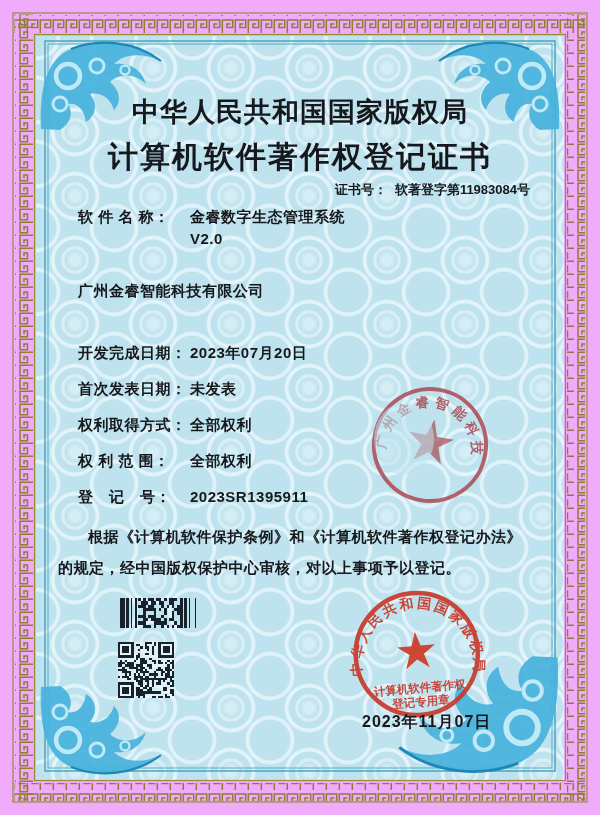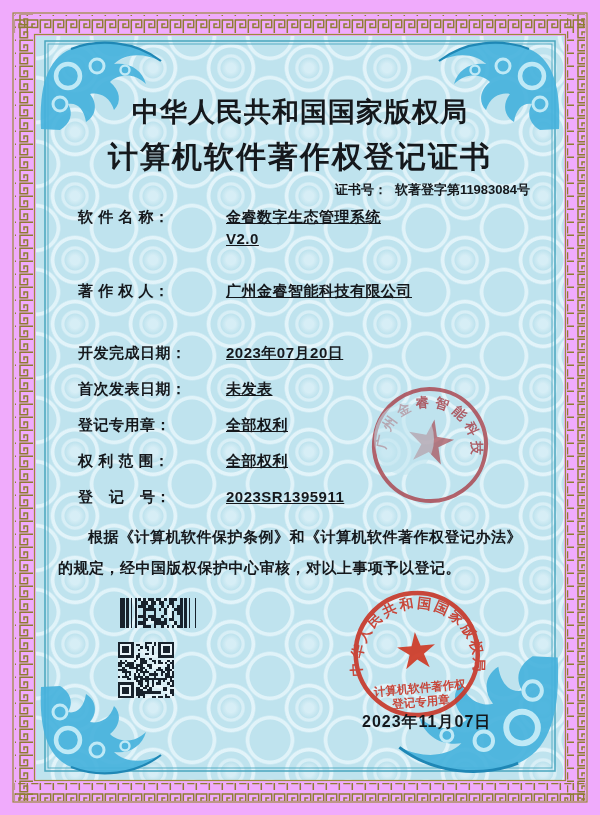--- a/index.html
+++ b/index.html
@@ -14,23 +14,23 @@
       radial-gradient(circle, rgba(238,249,253,0) 20px, rgba(238,249,253,.7) 21px, rgba(238,249,253,.7) 23.5px, rgba(238,249,253,0) 25px);
     background-size:78px 64px,78px 64px,78px 64px;
     background-position:0 0,0 0,39px 32px;}
   svg.decor{position:absolute;left:0;top:0;pointer-events:none;}
   .t-authority{position:absolute;left:0;top:94px;width:600px;text-align:center;
     font-family:"Liberation Serif","DejaVu Serif",serif;font-size:27px;font-weight:700;letter-spacing:1px;}
   .t-title{position:absolute;left:0;top:137px;width:600px;text-align:center;
     font-family:"Liberation Serif","DejaVu Serif",serif;font-size:30px;font-weight:700;letter-spacing:2px;}
   .certno{position:absolute;top:181px;right:70px;font-size:13px;font-weight:700;}
   .certno .lbl{margin-right:8px;}
-  .row{position:absolute;left:78px;display:flex;font-size:15px;font-weight:700;line-height:22px;gap:36px;}
+  .row{position:absolute;left:78px;display:flex;font-size:15px;font-weight:700;line-height:22px;}
   .row .lbl{width:112px;flex:0 0 112px;white-space:pre;letter-spacing:.5px;}
-  .row .val{letter-spacing:.5px;text-decoration:underline;}
+  .row .val{letter-spacing:.5px;}
   .r1{top:206px}.r2{top:280px}.r3{top:342px}.r4{top:378px}.r5{top:414px}.r6{top:450px}.r7{top:486px}
   .statement{position:absolute;left:58px;top:521px;width:470px;font-size:15px;font-weight:700;
     line-height:31px;text-indent:2em;letter-spacing:.5px;}
   .bc{position:absolute;left:120px;top:598px;width:88px;height:30px;display:flex;align-items:stretch;}
   .bc .bar{background:#18222c;height:100%;}
   .bc .mat{display:grid;grid-template-columns:repeat(16,2.6px);grid-auto-rows:3.33px;align-self:center;}
   .bc .mat i{display:block;}
   .bc .mat i.f{background:#18222c;}
   .qr{position:absolute;left:118px;top:642px;}
   .seal{position:absolute;}
@@ -84,33 +84,32 @@
   </div>
 
   <div class="row r1">
     <span class="lbl">软 件 名 称：</span>
     <span class="val">
       <div>金睿数字生态管理系统</div>
       <div>V2.0</div>
     </span>
   </div>
   <div class="row r2">
-    <span class="lbl">著 作 权 人：</span>
     <span class="val">广州金睿智能科技有限公司</span>
   </div>
   <div class="row r3">
     <span class="lbl">开发完成日期：</span>
     <span class="val">2023年07月20日</span>
   </div>
   <div class="row r4">
     <span class="lbl">首次发表日期：</span>
     <span class="val">未发表</span>
   </div>
   <div class="row r5">
-    <span class="lbl">登记专用章：</span>
+    <span class="lbl">权利取得方式：</span>
     <span class="val">全部权利</span>
   </div>
   <div class="row r6">
     <span class="lbl">权 利 范 围：</span>
     <span class="val">全部权利</span>
   </div>
   <div class="row r7">
     <span class="lbl">登　记　号：</span>
     <span class="val">2023SR1395911</span>
   </div>

